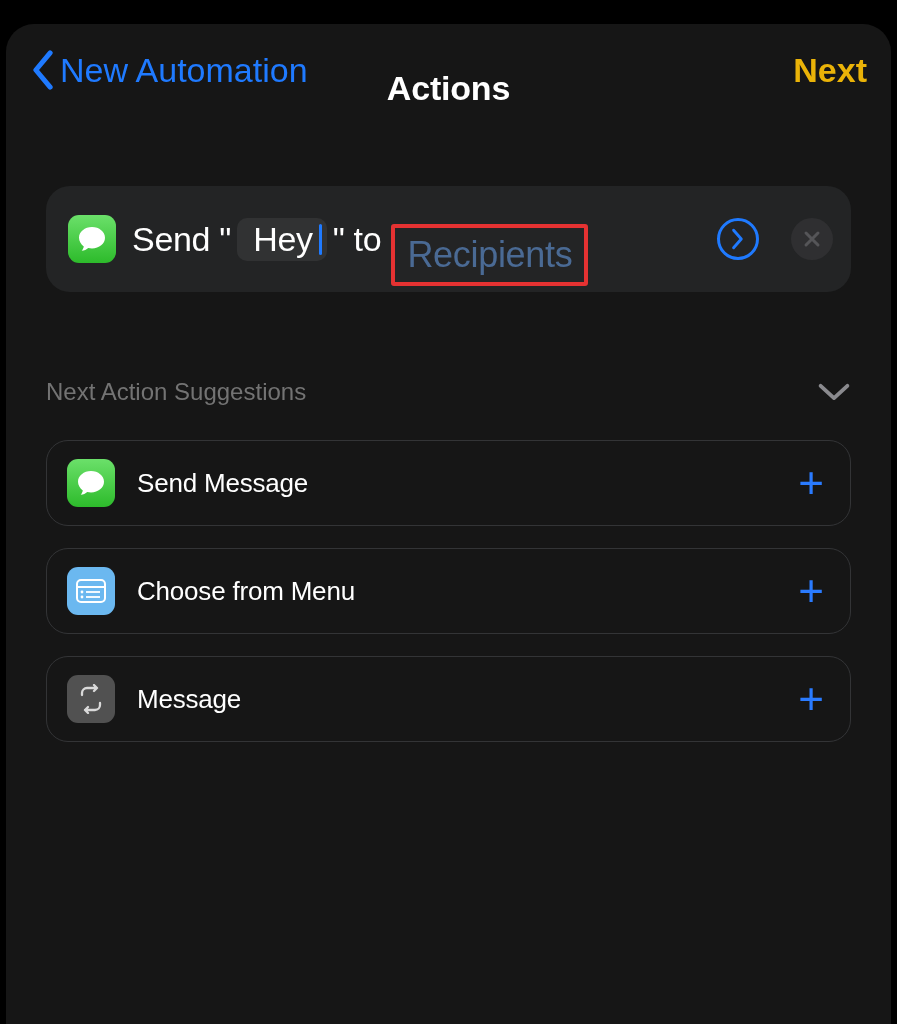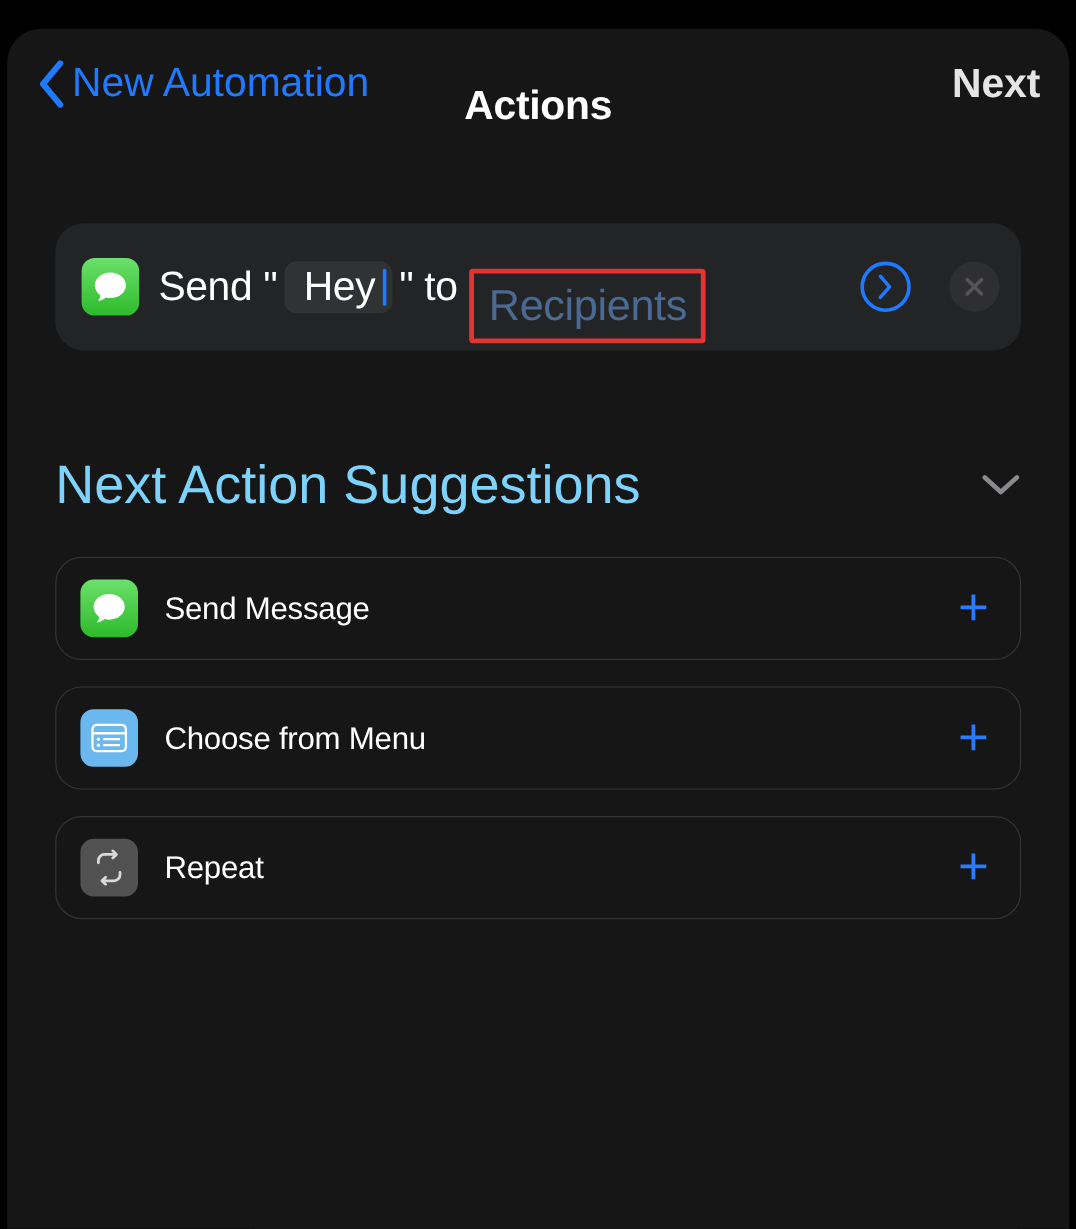--- a/index.html
+++ b/index.html
@@ -12,41 +12,41 @@
     overflow: hidden;
   }
   .nav {
     display: flex;
     align-items: center;
     height: 92px;
     padding: 0 24px;
     position: relative;
   }
   .nav-back {
-    display: flex; align-items: flex-start;
+    display: flex; align-items: center;
     color: #1f7aff;
     font-size: 34px;
     font-weight: 400;
     gap: 4px;
     cursor: pointer;
   }
   .nav-back svg { width: 26px; height: 40px; }
   .nav-title {
     position: absolute; left: 0; right: 0;
     text-align: center;
     color: #fff;
     font-size: 34px;
     font-weight: 600;
     pointer-events: none;
     letter-spacing: -0.2px;
     margin-top: 37px;
   }
   .nav-next {
     margin-left: auto;
-    color: #e5e5e5;
+    color: #eab308;
     font-size: 34px;
     font-weight: 600;
     cursor: pointer;
   }
   .content { padding: 0 40px; }
   .action-card {
     margin-top: 70px;
     background: #232425;
     border-radius: 24px;
     height: 106px;
@@ -101,22 +101,22 @@
   .close-btn {
     width: 42px; height: 42px; border-radius: 50%;
     background: #2f2f31;
     display: flex; align-items: center; justify-content: center;
     margin-left: 16px; flex-shrink: 0; cursor: pointer;
   }
   .close-btn svg { width: 18px; height: 18px; }
   .suggestions-header {
     margin-top: 86px;
     display: flex; align-items: center; justify-content: space-between;
-    color: #7dd3fc;
-    font-size: 45px;
+    color: #737373;
+    font-size: 24px;
     font-weight: 400;
     cursor: pointer;
     text-align: center;
   }
   .suggestions-header svg { width: 34px; height: 22px; }
   .suggestion-list { margin-top: 34px; display: flex; flex-direction: column; gap: 22px; }
   .suggestion {
     border: 1px solid #333436;
     border-radius: 22px;
     height: 86px;
@@ -209,20 +209,20 @@
         <div class="plus-icon">+</div>
       </div>
 
       <div class="suggestion">
         <div class="app-icon repeat">
           <svg viewBox="0 0 30 30">
               <path d="M6 11 v-2 a5 5 0 0 1 5-5 h10 l-3-3 m3 3 l-3 3" stroke="#d9d9d9" stroke-width="2.3" fill="none" stroke-linecap="round" stroke-linejoin="round"></path>
               <path d="M24 19 v2 a5 5 0 0 1-5 5 h-10 l3 3 m-3-3 l3-3" stroke="#d9d9d9" stroke-width="2.3" fill="none" stroke-linecap="round" stroke-linejoin="round"></path>
             </svg>
         </div>
-        <div class="suggestion-label">Repeat</div>
+        <div class="suggestion-label">Message</div>
         <div class="plus-icon">+</div>
       </div>
 
     </div>
 
   </div>
 </div>
 
 </body></html>

